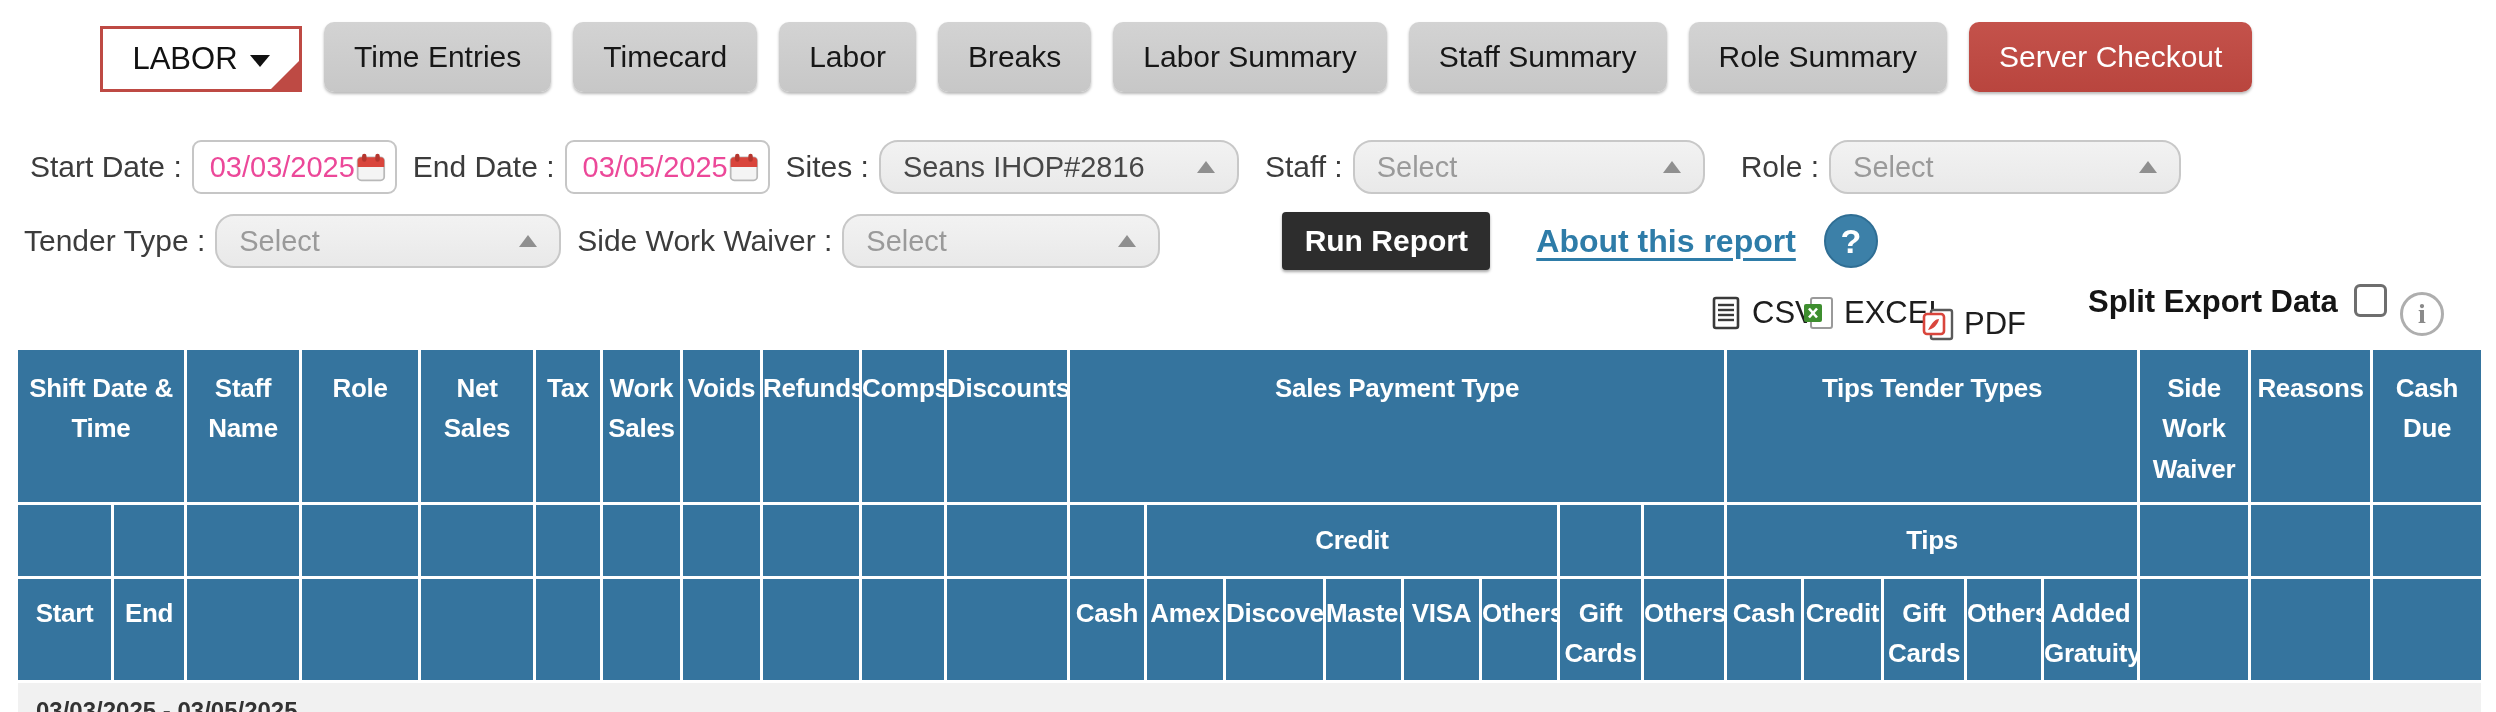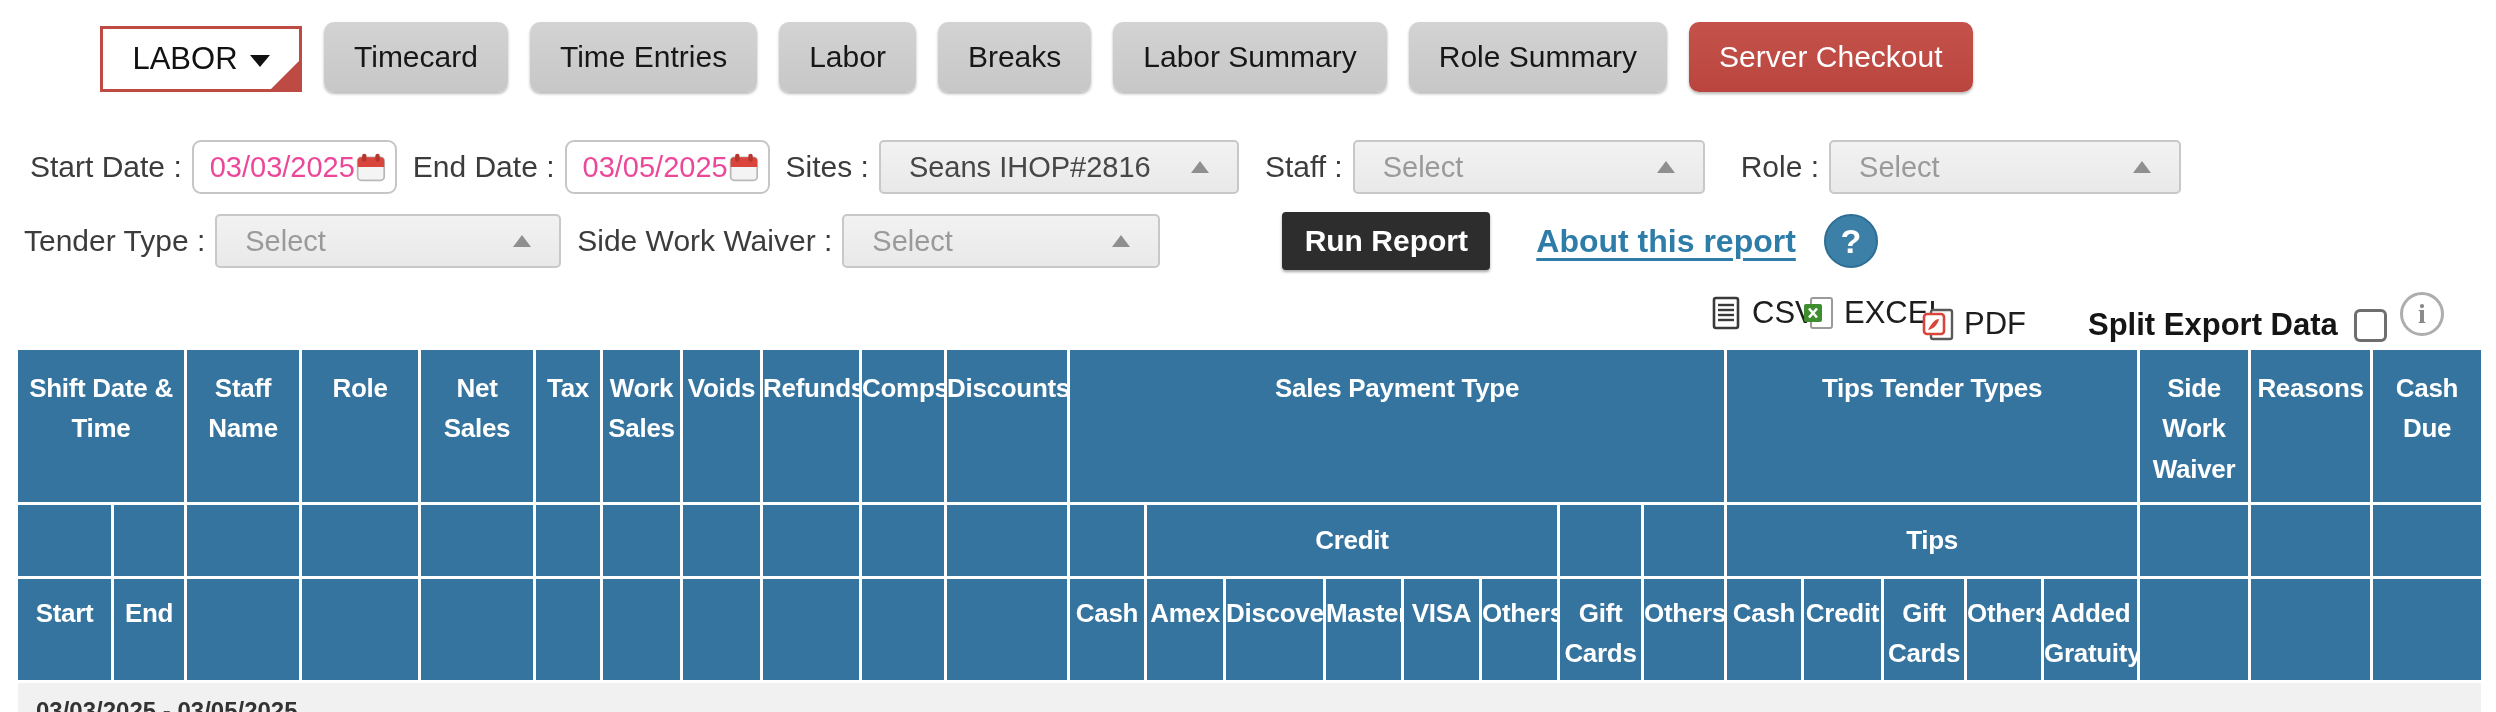--- a/index.html
+++ b/index.html
@@ -21,43 +21,43 @@
   .tabbtn.active-red { background:linear-gradient(#c4524b,#b9453e); color:#ffffff; }
 
   
   .filter-row { position:absolute; display:flex; align-items:center; }
   .f1 { left:20px; top:140px; }
   .f2 { left:14px; top:212px; }
   .flabel { font-size:30px; color:#3c3c3c; margin:0 10px; white-space:nowrap; }
   .datebox { width:205px; height:54px; background:#fff; border:2px solid #c6c6c6; border-radius:9px;
              display:flex; align-items:center; justify-content:space-between; padding:0 8px 0 16px; cursor:pointer; }
   .datebox .value { font-size:29px; font-weight:400; color:#ec4899; }
-  .selectbox { height:54px; background:linear-gradient(#f2f2f2,#e9e9e9); border:2px solid #c8c8c8; border-radius:5px;
-               display:flex; align-items:center; padding:0 28px; cursor:pointer; }
+  .selectbox { height:54px; background:linear-gradient(#f2f2f2,#e9e9e9); border:2px solid #c8c8c8; border-radius:19px;
+               display:flex; align-items:center; padding:0 22px; cursor:pointer; }
   .selectbox .value { flex:1; font-size:29px; color:#474747; white-space:nowrap; overflow:hidden; }
   .selectbox .value.ph { color:#9a9a9a; }
   .arrow-up { width:0; height:0; border-left:9px solid transparent; border-right:9px solid transparent;
               border-bottom:12px solid #8f8f8f; margin-left:14px; }
   .w-sites{width:360px;} .w-staff{width:352px;} .w-role{width:352px;} .w-tender{width:346px;} .w-sww{width:318px;}
   .gap-s{margin-left:16px;} .gap-m{margin-left:26px;} .gap-l{margin-left:36px;}
 
   .run-btn { margin-left:122px; width:208px; height:58px; background:#2d2d2d; color:#fff; font-size:30px; font-weight:700;
              display:flex; align-items:center; justify-content:center; border-radius:4px;
              box-shadow:0 2px 3px rgba(0,0,0,.35); cursor:pointer; }
   .about-link { margin-left:46px; font-size:32px; font-weight:700; color:#2e7ca8; text-decoration:underline;
                 text-underline-offset:6px; cursor:pointer; white-space:nowrap; }
   .qmark { margin-left:28px; width:54px; height:54px; border-radius:50%; background:#3c80a8; border:2px solid #2f6e94;
            color:#fff; font-size:34px; font-weight:700; display:flex; align-items:center; justify-content:center; cursor:pointer; }
 
   
   .export-row { position:absolute; top:284px; left:0; width:2496px; height:58px; }
   .exp-item { position:absolute; top:0; height:58px; display:flex; align-items:center; gap:8px; cursor:pointer; }
   .exp-item .elbl { font-size:31px; color:#1d1d1d; }
   .exp-csv{left:1708px;} .exp-excel{left:1800px;} .exp-pdf{left:1920px;align-items:flex-end;}
-  .split-group { position:absolute; left:2088px; top:12px; height:58px; display:flex; align-items:center; gap:16px; }
+  .split-group { position:absolute; left:2088px; top:0; height:58px; display:flex; gap:16px; }
   .split-lbl { font-size:31px; font-weight:700; color:#151515; white-space:nowrap; }
   .checkbox { width:33px; height:33px; border:3px solid #6e6e6e; border-radius:6px; background:#fff; cursor:pointer; }
   .info-circle { position:absolute; left:2400px; top:8px; width:44px; height:44px; border-radius:50%;
                  border:3px solid #aeaeae; color:#8a8a8a; display:flex; align-items:center; justify-content:center;
                  font-family:"Liberation Serif", serif; font-size:28px; font-weight:700; cursor:pointer; }
 
   
   .report-table { position:absolute; left:15px; top:347px; border-collapse:collapse; table-layout:fixed; width:2466px; }
   .report-table th, .report-table td { border:3px solid #ffffff; overflow:hidden; }
   .report-table th { background:#35749e; color:#ffffff; font-size:26px; font-weight:700;
@@ -73,25 +73,26 @@
 </head>
 <body>
 
 <div class="tabs-row">
   <div class="labor-btn">
     <span class="lbl">LABOR</span>
     <span class="caret-down"></span>
     <span class="fold-corner"></span>
   </div>
 
-<div class="tabbtn">Timecard</div>
-    <div class="tabbtn">Time Entries</div>
+<div class="tabbtn">Time Entries</div>
+    <div class="tabbtn">Timecard</div>
     <div class="tabbtn">Labor</div>
     <div class="tabbtn">Breaks</div>
     <div class="tabbtn">Labor Summary</div>
+    <div class="tabbtn">Staff Summary</div>
     <div class="tabbtn">Role Summary</div>
     <div class="tabbtn active-red">Server Checkout</div>
   </div>
 
 <div class="filter-row f1">
   <span class="flabel">Start Date :</span>
   <div class="datebox">
     <span class="value">03/03/2025</span>
     <svg width="38" height="38" viewBox="0 0 36 36">
       <rect x="3" y="7" width="30" height="26" rx="4" fill="#f4f4f4" stroke="#b9b9b9" stroke-width="2"></rect>

